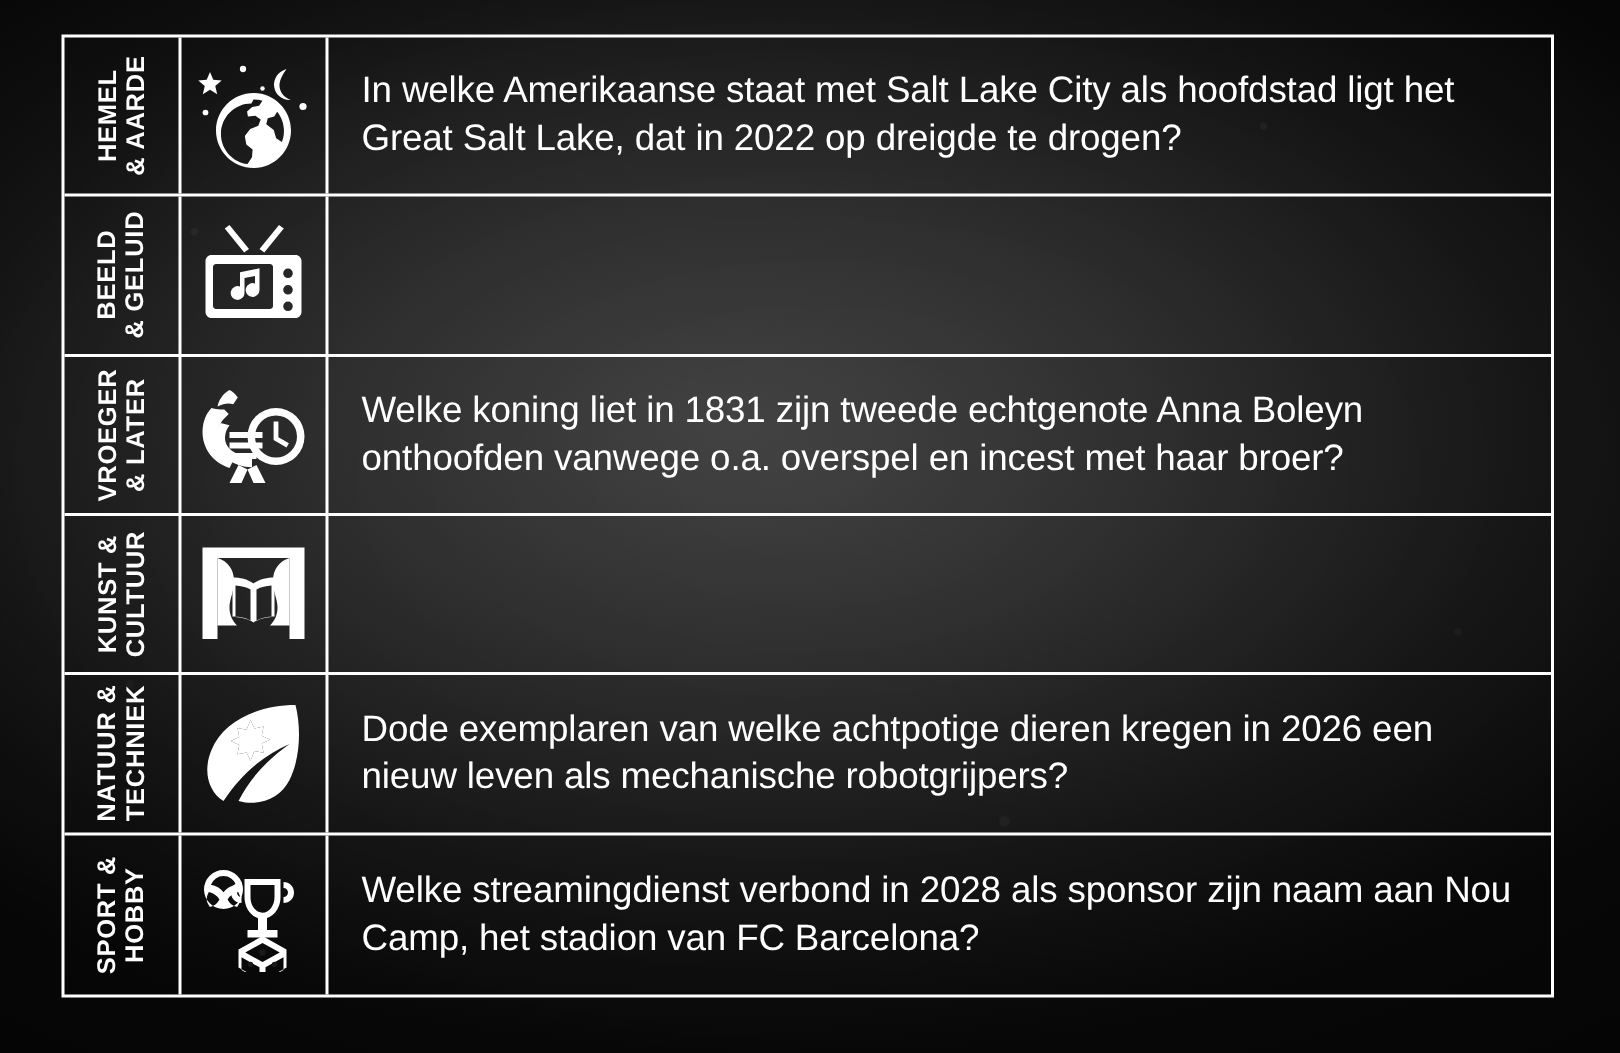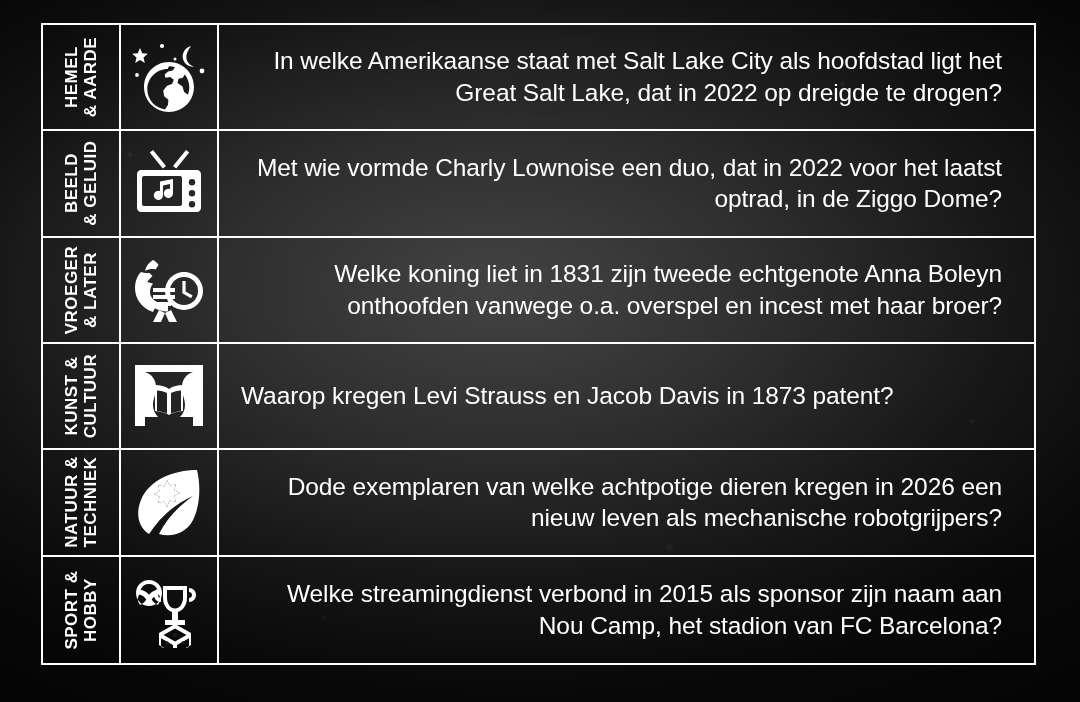--- a/index.html
+++ b/index.html
@@ -94,22 +94,21 @@
     justify-content: center;
     box-sizing: border-box;
   }
   .icon-cell svg { display: block; }
 
   .q-cell {
     flex: 1 1 auto;
     display: flex;
     align-items: center;
     box-sizing: border-box;
-    padding: 0 32px 0 22px;
-    text-align: right;
+    padding: 0 18px 0 22px;
   }
   .q-text {
     color: #ffffff;
     font-size: 24.5px;
     line-height: 1.30;
     font-weight: 400;
     letter-spacing: -0.1px;
   }
 </style>
 </head>
@@ -157,23 +156,20 @@
           <svg width="80" height="74" viewBox="0 0 80 74" fill="none">
             <g fill="#ffffff">
               <path d="M24 4 l13 16 -3.2 2.4 -13-16z"></path>
               <path d="M57 4 l3.2 2.4 -13 16 -3.2-2.4z"></path>
               <path d="M12 24h56c2.2 0 4 1.8 4 4v34c0 2.2-1.8 4-4 4H12c-2.2 0-4-1.8-4-4V28c0-2.2 1.8-4 4-4zm3 6c-1.1 0-2 .9-2 2v26c0 1.1.9 2 2 2h36c1.1 0 2-.9 2-2V32c0-1.1-.9-2-2-2H15zm48 3a3.2 3.2 0 100 6.4 3.2 3.2 0 000-6.4zm0 11a3.2 3.2 0 100 6.4 3.2 3.2 0 000-6.4zm0 11a3.2 3.2 0 100 6.4 3.2 3.2 0 000-6.4z"></path>
               <path d="M31 35.5l13-2.6v14.4a4.6 4.6 0 11-3-4.3V38l-7 1.4v9.9a4.6 4.6 0 11-3-4.3v-9.5z"></path>
             </g>
           </svg>
         </span>
       </div>
-      <div class="q-cell">
-        <div class="q-text">Met wie vormde Charly Lownoise een duo, dat in 2022 voor het laatst optrad, in de Ziggo Dome?</div>
-      </div>
     </div>
 
     <div class="row">
       <div class="cat-cell">
         <div class="cat-label">
           <span>VROEGER</span>
           <span class="l2">&amp; LATER</span>
         </div>
       </div>
       <div class="icon-cell">
@@ -207,23 +203,20 @@
         <span>
           <svg width="84" height="78" viewBox="0 0 84 78" fill="none">
             <g fill="#ffffff">
               <path d="M8 8h68v7H8z"></path>
               <path d="M8 15h10v54H8zM66 15h10v54H66z"></path>
               <path d="M18 15c7 2 11 8 11 15 0 8-3 12-3 18 0 5 2 9 5 12h-13V15zM66 15c-7 2-11 8-11 15 0 8 3 12 3 18 0 5-2 9-5 12h13V15z"></path>
               <path d="M42 32c-4-3-9-4-14-4v26c5 0 10 1 14 4 4-3 9-4 14-4V28c-5 0-10 1-14 4zm-2 4v21c-3-1.6-6.4-2.4-10-2.6V33.4c3.6.2 7 1 10 2.6zm4 0c3-1.6 6.4-2.4 10-2.6v21c-3.6.2-7 1-10 2.6V36z"></path>
             </g>
           </svg>
         </span>
-      </div>
-      <div class="q-cell">
-        <div class="q-text">Waarop kregen Levi Strauss en Jacob Davis in 1873 patent?</div>
       </div>
     </div>
 
     <div class="row">
       <div class="cat-cell">
         <div class="cat-label">
           <span>NATUUR &amp;</span>
           <span class="l2">TECHNIEK</span>
         </div>
       </div>
@@ -262,18 +255,18 @@
               <path d="M38 48h20v5H38z"></path>
               <path d="M48 52l-16 9v12l16 9 16-9V61l-16-9zm0 4.6l11.5 6.4L48 69.4 36.5 63 48 56.6zM34 66.2l12 6.7v8.5l-12-6.7v-8.5zm28 0v8.5l-12 6.7v-8.5l12-6.7z"></path>
               <circle cx="48" cy="63" r="2.2" fill="#1a1a1a"></circle>
               <circle cx="40" cy="71" r="1.8" fill="#1a1a1a"></circle>
               <circle cx="56" cy="71" r="1.8" fill="#1a1a1a"></circle>
             </g>
           </svg>
         </span>
       </div>
       <div class="q-cell">
-        <div class="q-text">Welke streamingdienst verbond in 2015 als sponsor zijn naam aan Nou Camp, het stadion van FC Barcelona?</div>
+        <div class="q-text">Welke streamingdienst verbond in 2028 als sponsor zijn naam aan Nou Camp, het stadion van FC Barcelona?</div>
       </div>
     </div>
 
   </div>
 </div>
 
 </body></html>

